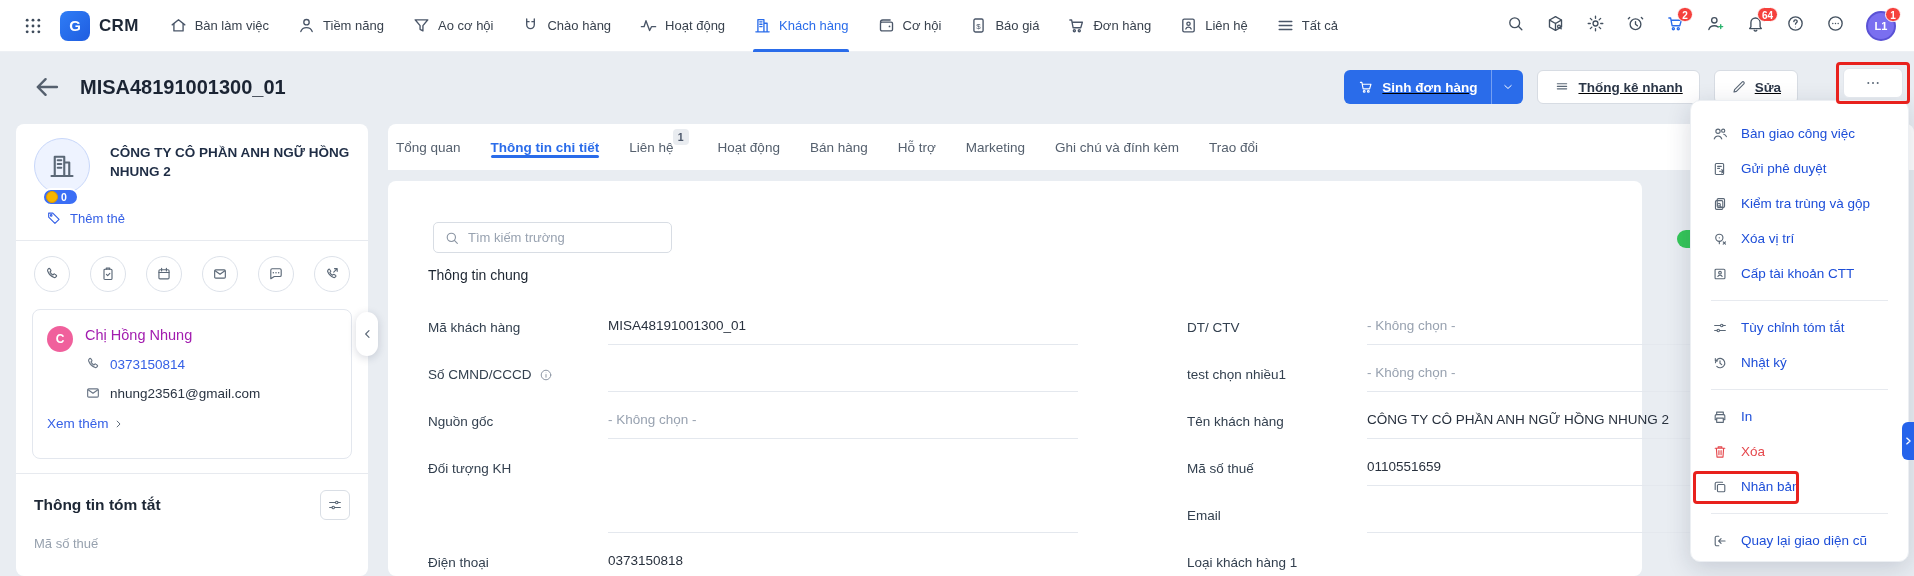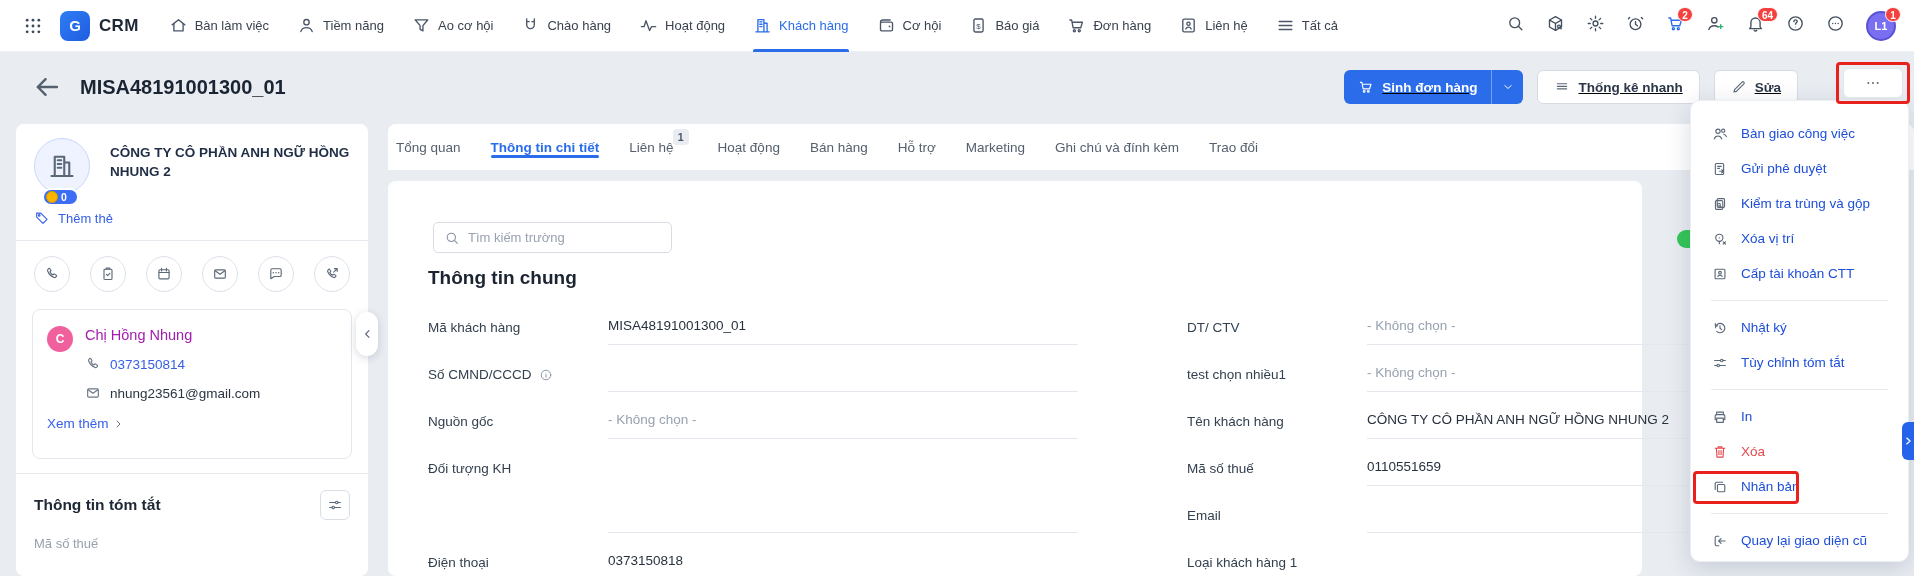--- a/index.html
+++ b/index.html
@@ -60,21 +60,21 @@
   
   .sidebar{left:16px;top:124px;width:352px;height:452px;overflow:hidden;padding:14px 0 0;}
   .co-head{display:flex;padding:0 18px;gap:14px;}
   .co-ava{position:relative;width:62px;flex:none;}
   .co-circle{width:56px;height:56px;border-radius:50%;background:#eef3ff;border:1.5px solid #c8d7fa;display:flex;align-items:center;justify-content:center;color:#4a72f5;}
   .co-circle svg{width:30px;height:30px;}
   .coin-pill{position:absolute;left:8px;top:50px;height:18px;min-width:37px;background:#3b6ef5;border:2px solid #fff;border-radius:10px;
     display:flex;align-items:center;gap:3px;padding:0 6px 0 2px;color:#fff;font-size:10.5px;font-weight:bold;}
   .coin{width:12px;height:12px;border-radius:50%;background:#f7b500;border:1.5px solid #e09a00;}
   .co-name{font-size:13.5px;font-weight:bold;color:#1f2d45;line-height:1.4;padding-top:6px;}
-  .addtag{display:flex;align-items:flex-end;gap:8px;color:var(--link);font-size:13px;font-weight:500;padding:16px 18px 14px;cursor:pointer;}
+  .addtag{display:flex;align-items:flex-end;gap:8px;color:var(--link);font-size:13px;font-weight:500;padding:16px 30px 14px;cursor:pointer;}
   .addtag .ic{color:var(--link);}
   .sb-div{border-top:1px solid #e7eaef;margin:0 18px;}
   .sb-div.full{margin:0;}
   .qa-row{display:flex;justify-content:space-between;padding:15px 18px;}
   .qa{width:36px;height:36px;border-radius:50%;border:1px solid #dde2ea;display:flex;align-items:center;justify-content:center;cursor:pointer;background:#fff;}
   .contact{margin:2px 16px 14px;border:1px solid #e3e7ee;border-radius:8px;padding:14px;position:relative;min-height:150px;}
   .c-ava{position:absolute;left:14px;top:16px;width:26px;height:26px;border-radius:50%;background:#f0609c;color:#fff;font-size:12px;font-weight:bold;display:flex;align-items:center;justify-content:center;}
   .c-name{margin-left:38px;font-size:14.5px;font-weight:normal;color:#a21caf;padding-top:3px;}
   .c-row{margin-left:38px;margin-top:13px;display:flex;align-items:center;gap:9px;font-size:13.5px;color:#2a3442;}
   .c-row .ic{color:#6a7686;}
@@ -97,21 +97,21 @@
 
   
   .content{left:388px;top:181px;width:1254px;height:395px;border-radius:8px;}
   .searchbox{position:absolute;left:45px;top:41px;width:239px;height:31px;border:1px solid #d8dde4;border-radius:5px;
     display:flex;align-items:center;padding:0 10px;gap:8px;background:#fff;}
   .searchbox input{border:none;outline:none;font-size:13px;color:#2a3442;width:100%;}
   .searchbox input::placeholder{color:var(--muted);}
   .searchbox .ic{color:#8b95a3;}
   .toggle{position:absolute;left:1289px;top:49px;width:36px;height:18px;border-radius:10px;background:var(--toggle);cursor:pointer;}
   .toggle .knob{position:absolute;right:2px;top:2px;width:14px;height:14px;border-radius:50%;background:#fff;box-shadow:0 1px 2px rgba(0,0,0,.25);}
-  .sec-title{position:absolute;left:40px;top:86px;font-size:19px;font-weight:bold;color:#1b2430;}
+  .sec-title{position:absolute;left:40px;top:86px;font-size:14px;font-weight:normal;color:#1b2430;}
   .form{position:absolute;left:40px;top:126px;right:0;bottom:0;}
   .fcol{position:absolute;top:0;width:650px;}
   .fcol.left{left:0;}
   .fcol.right{left:759px;}
   .frow{position:relative;height:47px;}
   .frow.tall{height:94px;}
   .flabel{position:absolute;left:0;top:13px;font-size:13.5px;color:var(--label);display:flex;align-items:center;gap:7px;max-width:176px;}
   .flabel .ic{color:#8b95a3;}
   .ffield{position:absolute;left:180px;right:0;top:0;height:38px;display:flex;align-items:center;border-bottom:1px solid var(--line);
     font-size:13.5px;color:#28313e;white-space:nowrap;overflow:hidden;cursor:text;}
@@ -704,36 +704,36 @@
           <circle cx="12" cy="10" r="2"></circle>
           <path d="M8.8 15.8c.6-1.6 1.9-2.2 3.2-2.2s2.6.6 3.2 2.2"></path>
         </svg>
       </span>
       <span>Cấp tài khoản CTT</span>
     </div>
     <div class="m-div"></div>
     <div class="mi">
       <span class="ic sm">
         <svg viewBox="0 0 24 24" fill="none" stroke="currentColor" stroke-width="1.7" stroke-linecap="round" stroke-linejoin="round">
+          <path d="M4 8.2h8.6M16.6 8.2H20M4 15.8h3.4M11.4 15.8H20"></path>
+          <circle cx="14.6" cy="8.2" r="1.9"></circle>
+          <circle cx="9.4" cy="15.8" r="1.9"></circle>
+        </svg>
+      </span>
+      <span>Tùy chỉnh tóm tắt</span>
+    </div>
+    <div class="mi">
+      <span class="ic sm">
+        <svg viewBox="0 0 24 24" fill="none" stroke="currentColor" stroke-width="1.7" stroke-linecap="round" stroke-linejoin="round">
           <path d="M5.2 11.6a7 7 0 1 1 2 5.4"></path>
           <path d="M5 5.4v3.4h3.4"></path>
           <path d="M12 8.6v3.8l2.6 2"></path>
         </svg>
       </span>
       <span>Nhật ký</span>
-    </div>
-    <div class="mi">
-      <span class="ic sm">
-        <svg viewBox="0 0 24 24" fill="none" stroke="currentColor" stroke-width="1.7" stroke-linecap="round" stroke-linejoin="round">
-          <path d="M4 8.2h8.6M16.6 8.2H20M4 15.8h3.4M11.4 15.8H20"></path>
-          <circle cx="14.6" cy="8.2" r="1.9"></circle>
-          <circle cx="9.4" cy="15.8" r="1.9"></circle>
-        </svg>
-      </span>
-      <span>Tùy chỉnh tóm tắt</span>
     </div>
     <div class="m-div"></div>
     <div class="mi">
       <span class="ic sm">
         <svg viewBox="0 0 24 24" fill="none" stroke="currentColor" stroke-width="1.7" stroke-linecap="round" stroke-linejoin="round">
           <path d="M7 8.4V4.6h10v3.8"></path>
           <path d="M7 16.2H4.8V10c0-.9.7-1.6 1.6-1.6h11.2c.9 0 1.6.7 1.6 1.6v6.2H17"></path>
           <rect x="7" y="13.6" width="10" height="6.4"></rect>
         </svg>
       </span>

